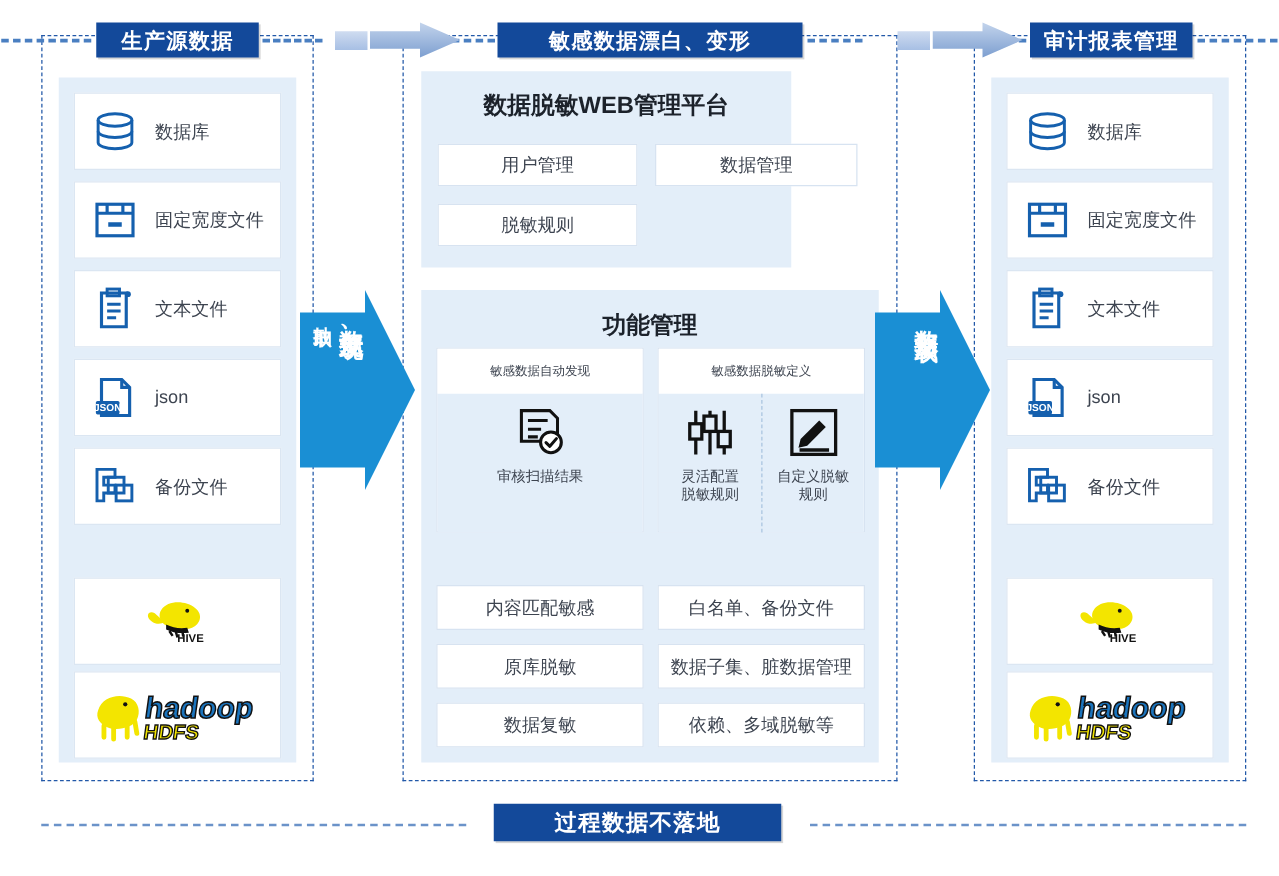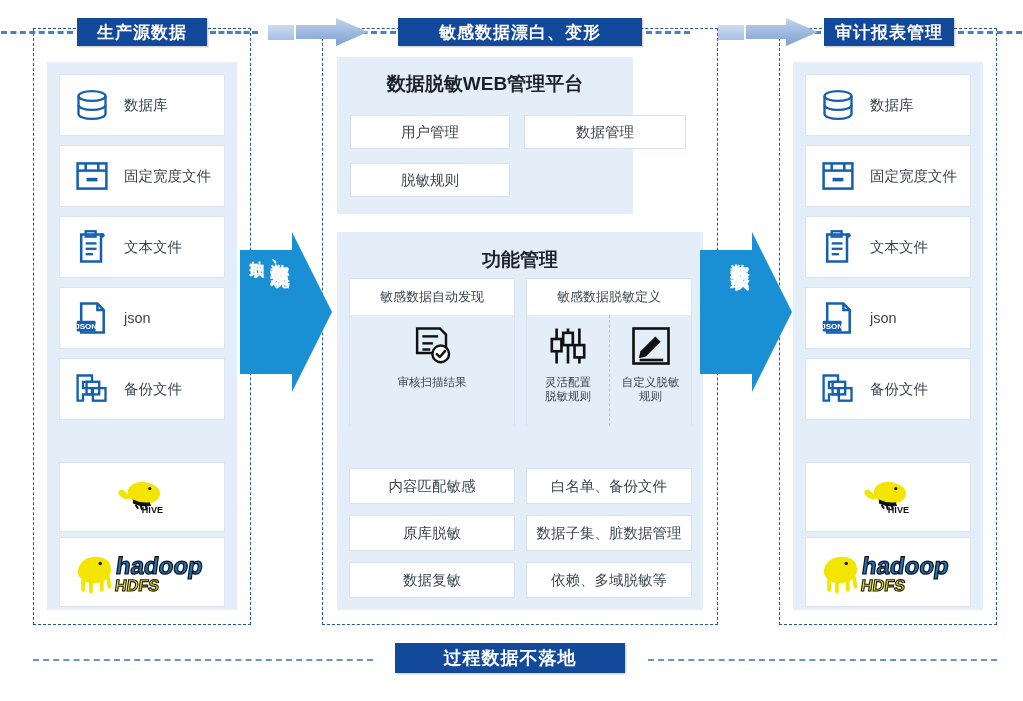--- a/index.html
+++ b/index.html
@@ -124,21 +124,21 @@
     width: 166px;
     height: 148px;
     background: #ffffff;
     border: 1px solid #d7e3f1;
   }
   #func-col-left  { left: 349px; }
   #func-col-right { left: 526px; }
   .func-col-head {
     height: 36px;
     display: flex; align-items: center; justify-content: center;
-    font-size: 13px;
+    font-size: 10px;
     color: #3d4450;
     background: #ffffff;
     white-space: nowrap;
   }
   .func-body {
     display: flex;
     height: 111px;
     background: #e3eef9;
   }
   .func-cell {

